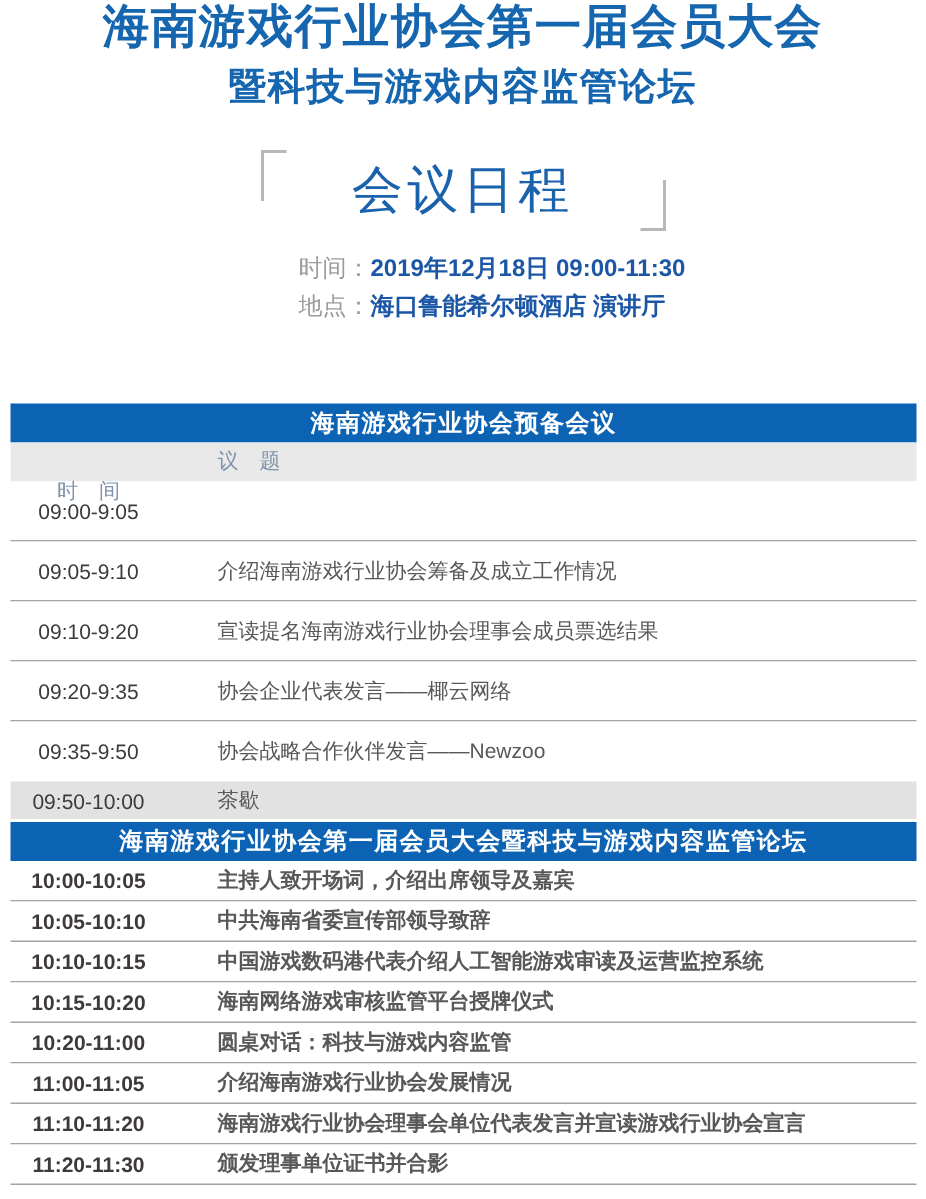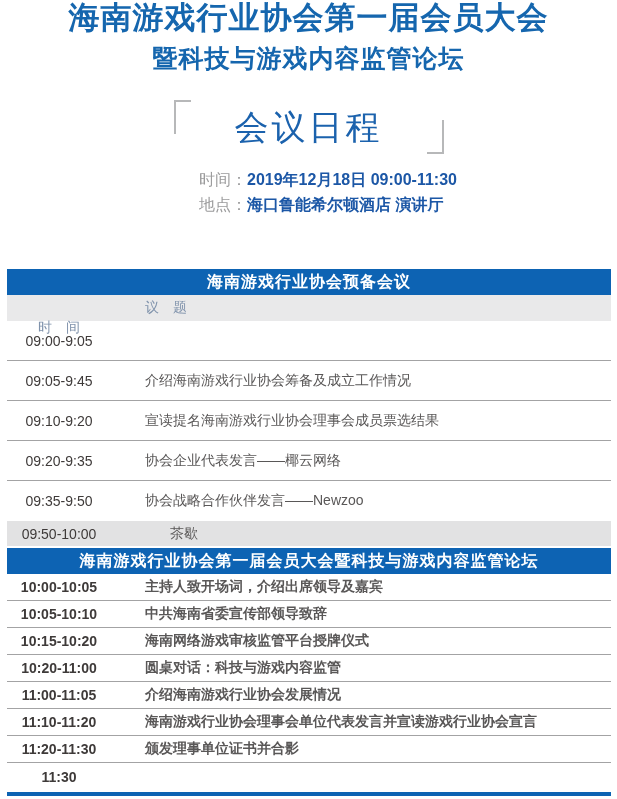--- a/index.html
+++ b/index.html
@@ -66,21 +66,21 @@
   .row {
     height:40px;
     display:flex; align-items:center;
     border-bottom:1px solid #a3a3a4;
     font-size:14px;
     background:#ffffff;
   }
   .row .t { width:104px; text-align:center; color:#3e3a39; flex:0 0 auto; }
   .row .p { padding-left:34px; color:#595757; flex:1; white-space:nowrap; }
   .row.no-sep { border-bottom:none; }
-  .row.break-row { background:#e2e2e3; height:25px;gap:25px; }
+  .row.break-row { background:#e2e2e3; height:25px; }
   .gap2 { height:2px; background:#ffffff; }
   .s2 .row { height:27px;font-weight:bold; }
   .bottom-bar { height:4px; background:#0d63b3; margin-top:2px; }
 </style>
 </head>
 <body>
 
 <div class="page">
 
   <div class="title1">海南游戏行业协会第一届会员大会</div>
@@ -107,21 +107,21 @@
 
     <div class="colhead">
       <span class="c-time">时　间</span>
       <span class="c-topic">议　题</span>
     </div>
 
     <div class="row">
       <span class="t">09:00-9:05</span>
     </div>
     <div class="row">
-      <span class="t">09:05-9:45</span>
+      <span class="t">09:05-9:10</span>
       <span class="p">介绍海南游戏行业协会筹备及成立工作情况</span>
     </div>
     <div class="row">
       <span class="t">09:10-9:20</span>
       <span class="p">宣读提名海南游戏行业协会理事会成员票选结果</span>
     </div>
     <div class="row">
       <span class="t">09:20-9:35</span>
       <span class="p">协会企业代表发言——椰云网络</span>
     </div>
@@ -141,20 +141,24 @@
     <div class="s2">
       <div class="row">
         <span class="t">10:00-10:05</span>
         <span class="p">主持人致开场词，介绍出席领导及嘉宾</span>
       </div>
       <div class="row">
         <span class="t">10:05-10:10</span>
         <span class="p">中共海南省委宣传部领导致辞</span>
       </div>
       <div class="row">
+        <span class="t">10:10-10:15</span>
+        <span class="p">中国游戏数码港代表介绍人工智能游戏审读及运营监控系统</span>
+      </div>
+      <div class="row">
         <span class="t">10:15-10:20</span>
         <span class="p">海南网络游戏审核监管平台授牌仪式</span>
       </div>
       <div class="row">
         <span class="t">10:20-11:00</span>
         <span class="p">圆桌对话：科技与游戏内容监管</span>
       </div>
       <div class="row">
         <span class="t">11:00-11:05</span>
         <span class="p">介绍海南游戏行业协会发展情况</span>

